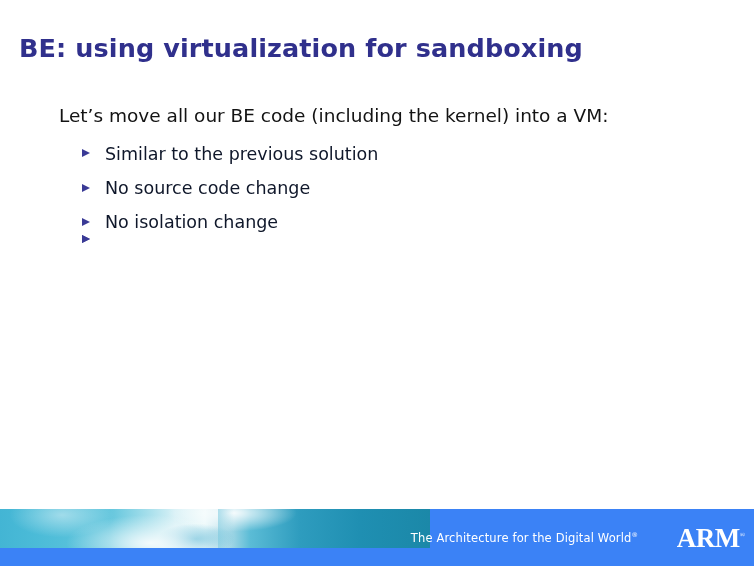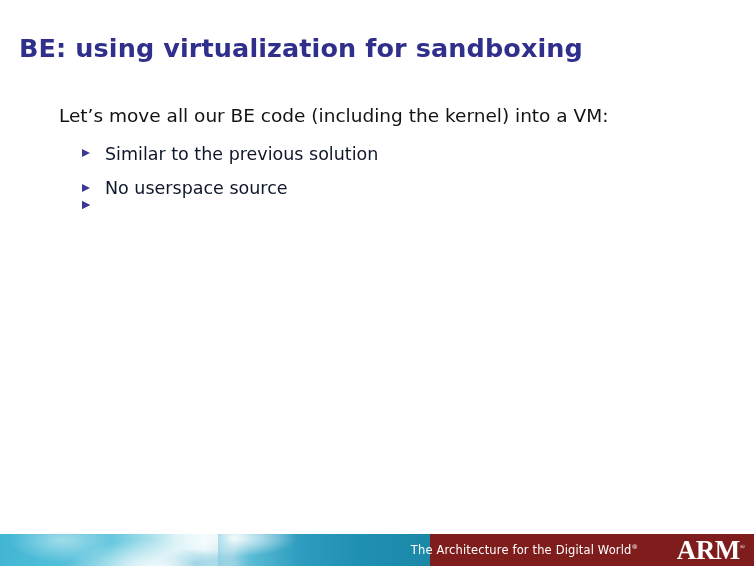--- a/index.html
+++ b/index.html
@@ -71,22 +71,22 @@
     border-top: 4.5px solid transparent;
     border-bottom: 4.5px solid transparent;
   }
 
   
   .footer {
     position: absolute;
     left: 0;
     bottom: 0;
     width: 754px;
-    height: 32px;
-    background: #7f1d1d;
+    height: 57px;
+    background: #3b82f6;
     overflow: hidden;
   }
   
   .footer-art {
     position: absolute;
     left: 0;
     top: 0;
     width: 430px;
     height: 39px;
     background:
@@ -163,21 +163,25 @@
 
     <p class="lead">Let’s move all our BE code (including the kernel) into a VM:</p>
 
     <ul class="bullet-list">
       <li class="bullet-item">
         <span class="bullet-marker"></span>
         <span>Similar to the previous solution</span>
       </li>
       <li class="bullet-item">
         <span class="bullet-marker"></span>
-        <span>No userspace source</span>
+        <span>No source code change</span>
+      </li>
+      <li class="bullet-item">
+        <span class="bullet-marker"></span>
+        <span>No isolation change</span>
       </li>
       <li class="bullet-item">
         <span class="bullet-marker"></span>
       </li>
       <li class="bullet-item">
         <span class="bullet-marker"></span>
       </li>
     </ul>
 
   </div>

